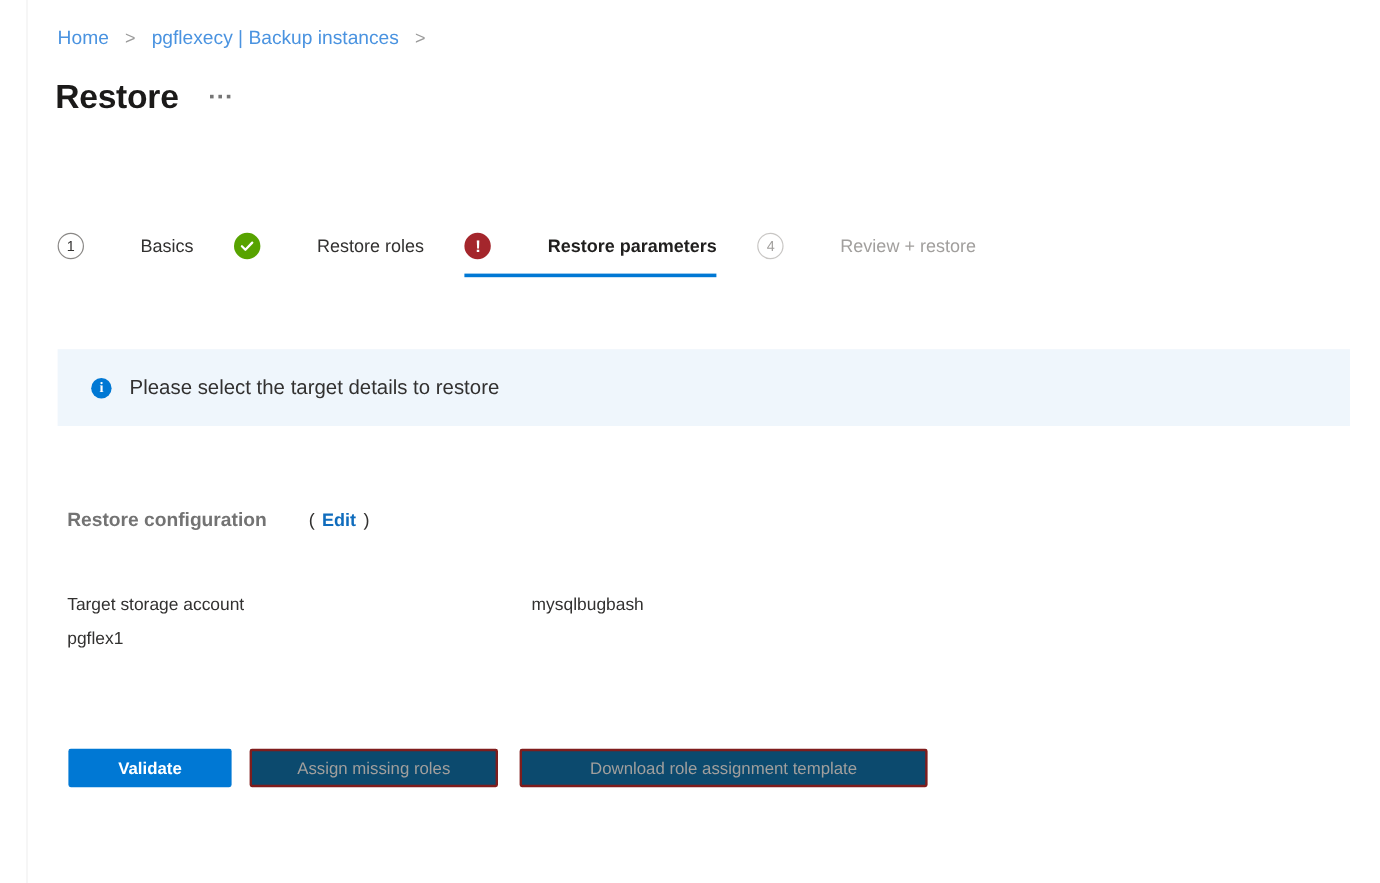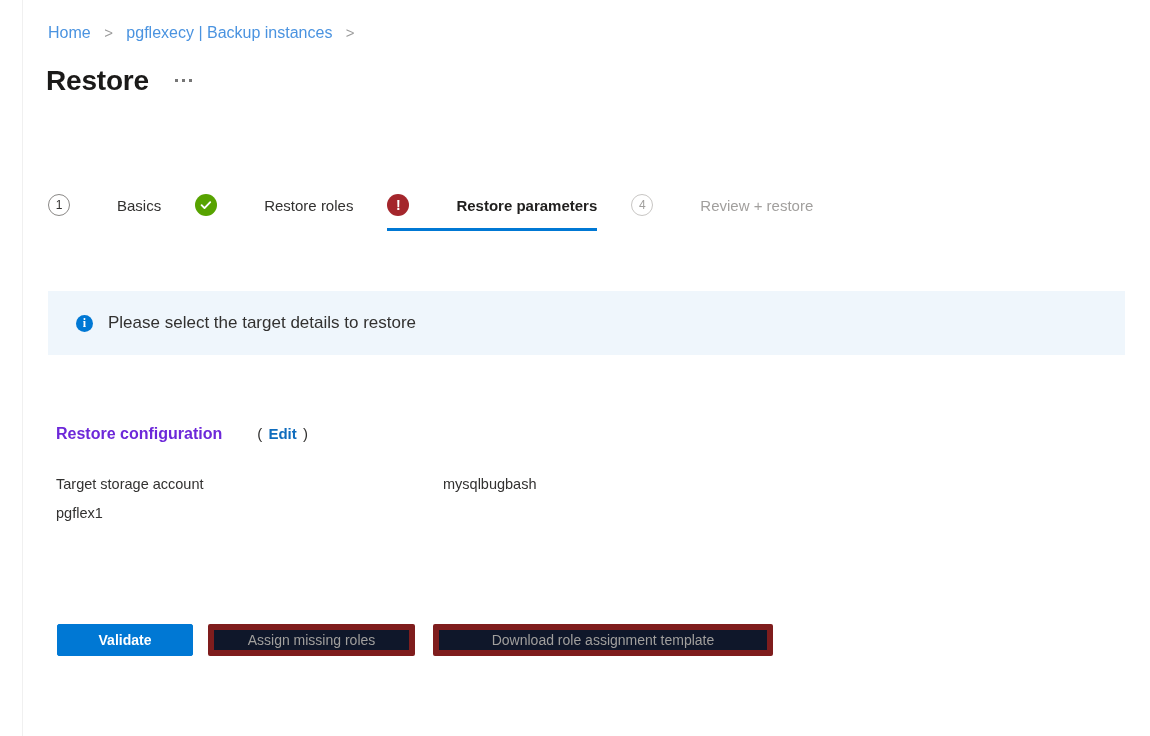--- a/index.html
+++ b/index.html
@@ -203,41 +203,41 @@
   .section-head {
     position: absolute;
     left: 56px;
     top: 425px;
     display: flex;
     align-items: baseline;
   }
   .section-title {
     font-size: 16px;
     font-weight: bold;
-    color: #6d28d9;
+    color: #737373;
   }
   .edit-wrap {
     margin-left: 35px;
     font-size: 15px;
     color: #323130;
   }
   .paren { color: #323130; }
   .edit-link {
     color: #0f6cbd;
     font-weight: bold;
     text-decoration: none;
     cursor: pointer;
     margin: 0 2px;
   }
 
   
   .details {
     position: absolute;
     left: 56px;
-    top: 476px;
+    top: 496px;
     width: 700px;
   }
   .detail-row {
     display: flex;
     height: 29px;
     align-items: flex-start;
     font-size: 14.5px;
     color: #323130;
   }
   .detail-label {
@@ -268,23 +268,23 @@
     white-space: nowrap;
   }
   .btn-primary {
     background: #0078d4;
     color: #ffffff;
     border: 1px solid #0078d4;
     font-weight: bold;
     min-width: 136px;
   }
   .btn-disabled {
-    background: #0f172a;
+    background: #0c4a6e;
     color: #a19f9d;
-    border: 6px solid #7f1d1d;
+    border: 2px solid #7f1d1d;
     cursor: default;
   }
   .gap-a { margin-left: 15px; }
   .gap-b { margin-left: 18px; }
   .w-assign { min-width: 207px; }
   .w-download { min-width: 340px; }
 </style>
 </head>
 <body>
 

